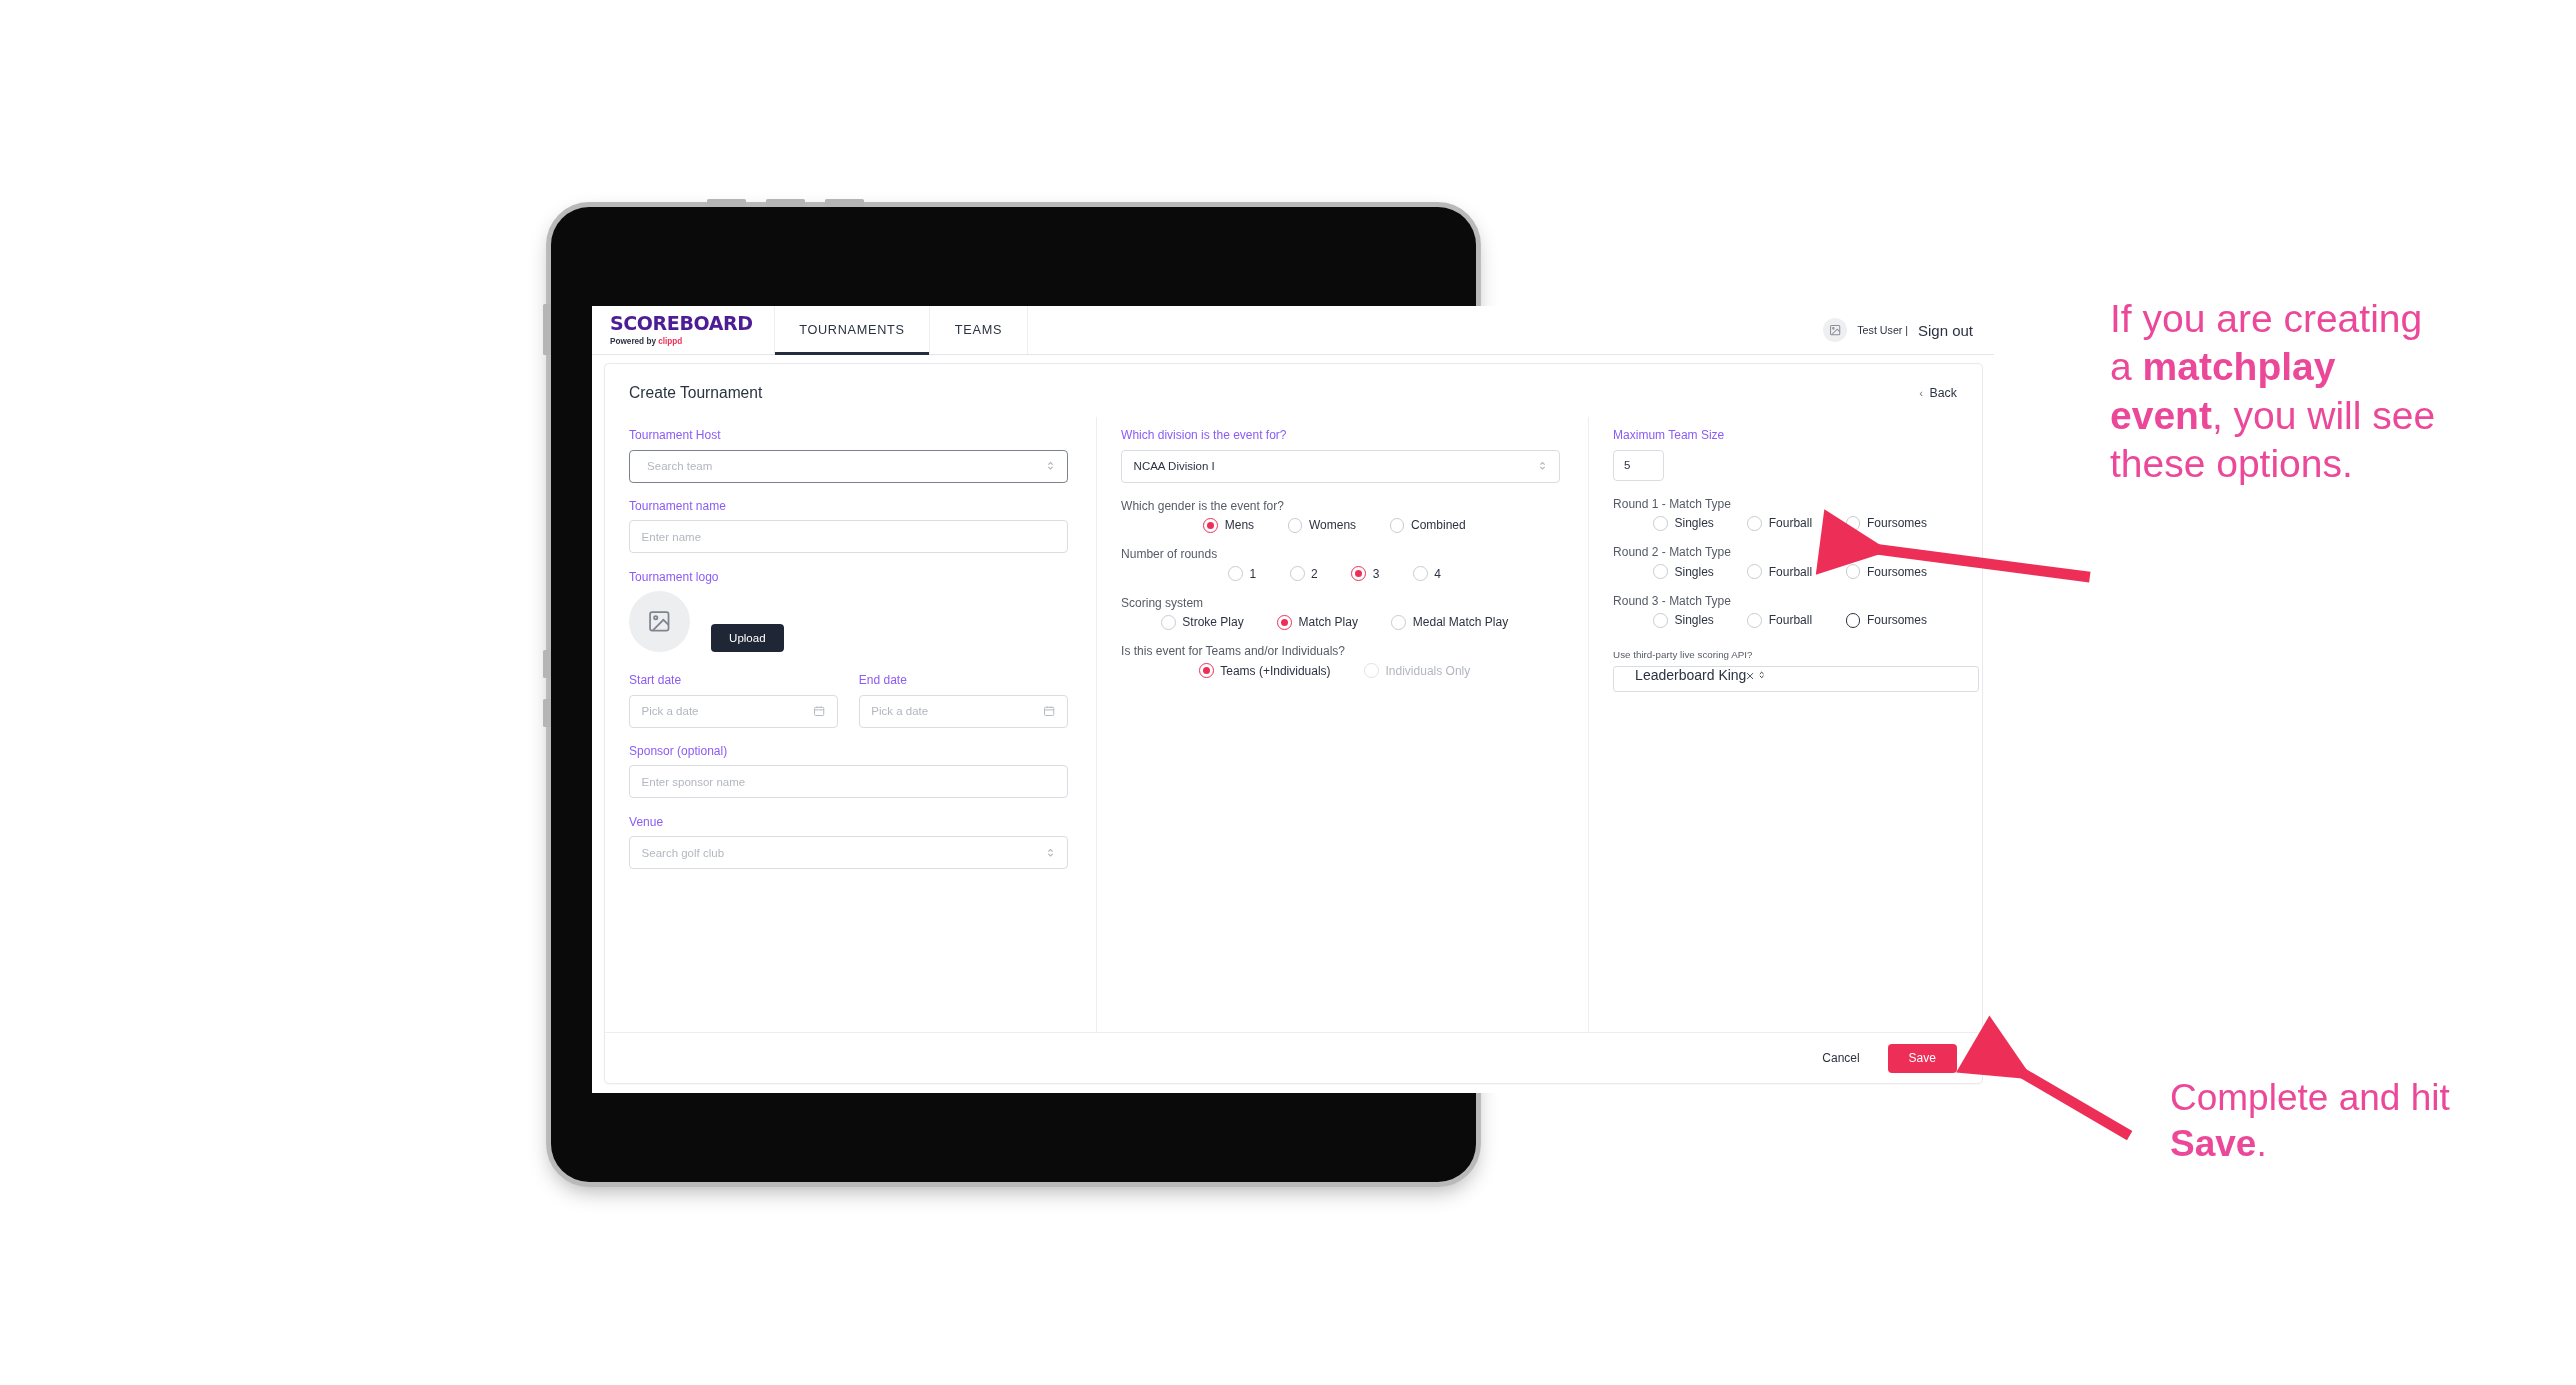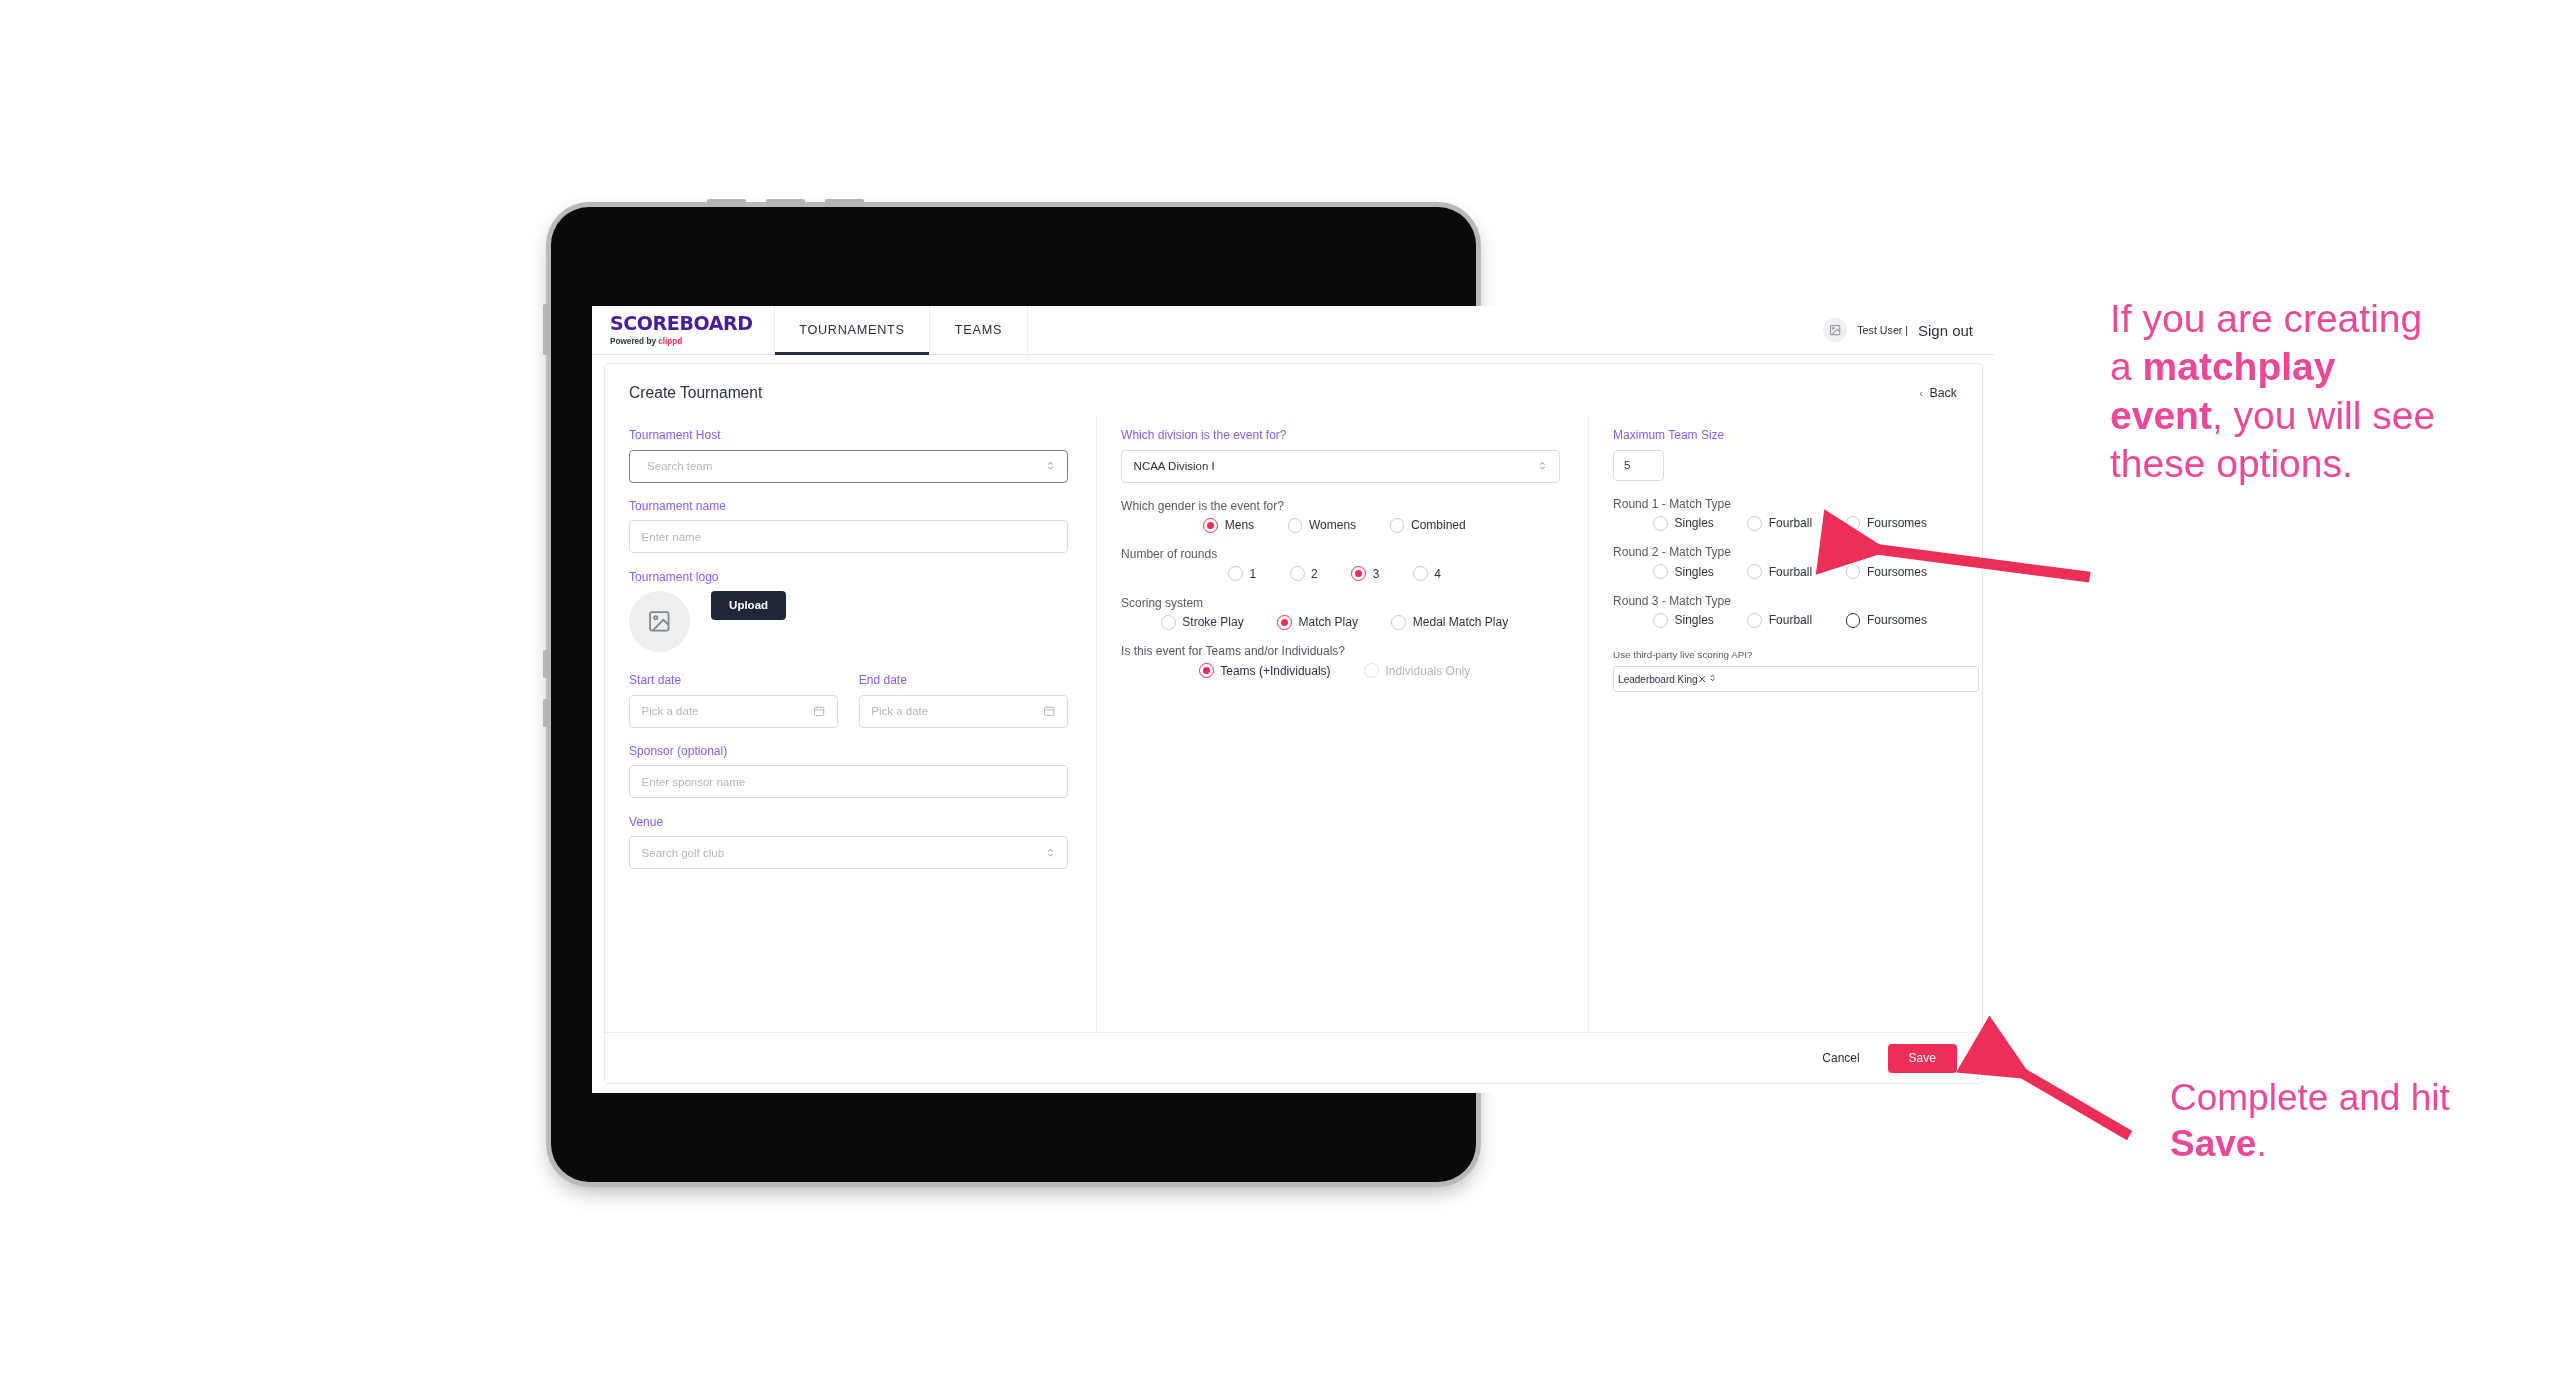--- a/index.html
+++ b/index.html
@@ -159,21 +159,21 @@
   .finput.focused { border-color: #7c828c; padding-left: 17px; }
   .finput.value { color: #2b3342; }
   .finput .ico-right {
     margin-left: auto;
     color: #b0b5bd;
     display: flex; align-items: center; gap: 8.2px;
     font-size: 10.7px;
   }
 
   
-  .logo-row { display: flex; align-items: flex-start; gap: 21px; margin: 4.9px 0 21px 0; font-weight: bold; }
+  .logo-row { display: flex; align-items: flex-end; gap: 21px; margin: 4.9px 0 21px 0; }
   .logo-circle {
     width: 61px; height: 61px;
     border-radius: 50%;
     background: #eceef0;
     display: flex; align-items: center; justify-content: center;
     color: #7f858f;
   }
   .upload-btn {
     background: #1f2736;
     color: #fff;
@@ -221,23 +221,23 @@
     border-radius: 4.1px;
     display: flex; align-items: center;
     padding: 0 9.8px;
     font-size: 11.5px; color: #2b3342;
   }
   .api-label { font-size: 9.8px; color: #555b66; margin-bottom: 6.6px; display: block; }
   .api-input {
     width: 100%; height: 26px;
     border: 0.8px solid #d9dce1;
     border-radius: 3.3px;
-    display: flex; align-items: center;
-    padding: 0 4px;
-    font-size: 10px; color: #2b3342;
+    display: flex; 
+    padding: 0 21px;
+    font-size: 14px; color: #2b3342;
   }
 
   .card-foot {
     border-top: 0.8px solid #eceef0;
     height: 51px;
     display: flex; align-items: center; justify-content: flex-end;
     gap: 16.4px;
     padding-right: 24.6px;
   }
   .cancel-btn { font-size: 12px; color: #2b3342; cursor: pointer; padding: 6.6px 11.5px; }

